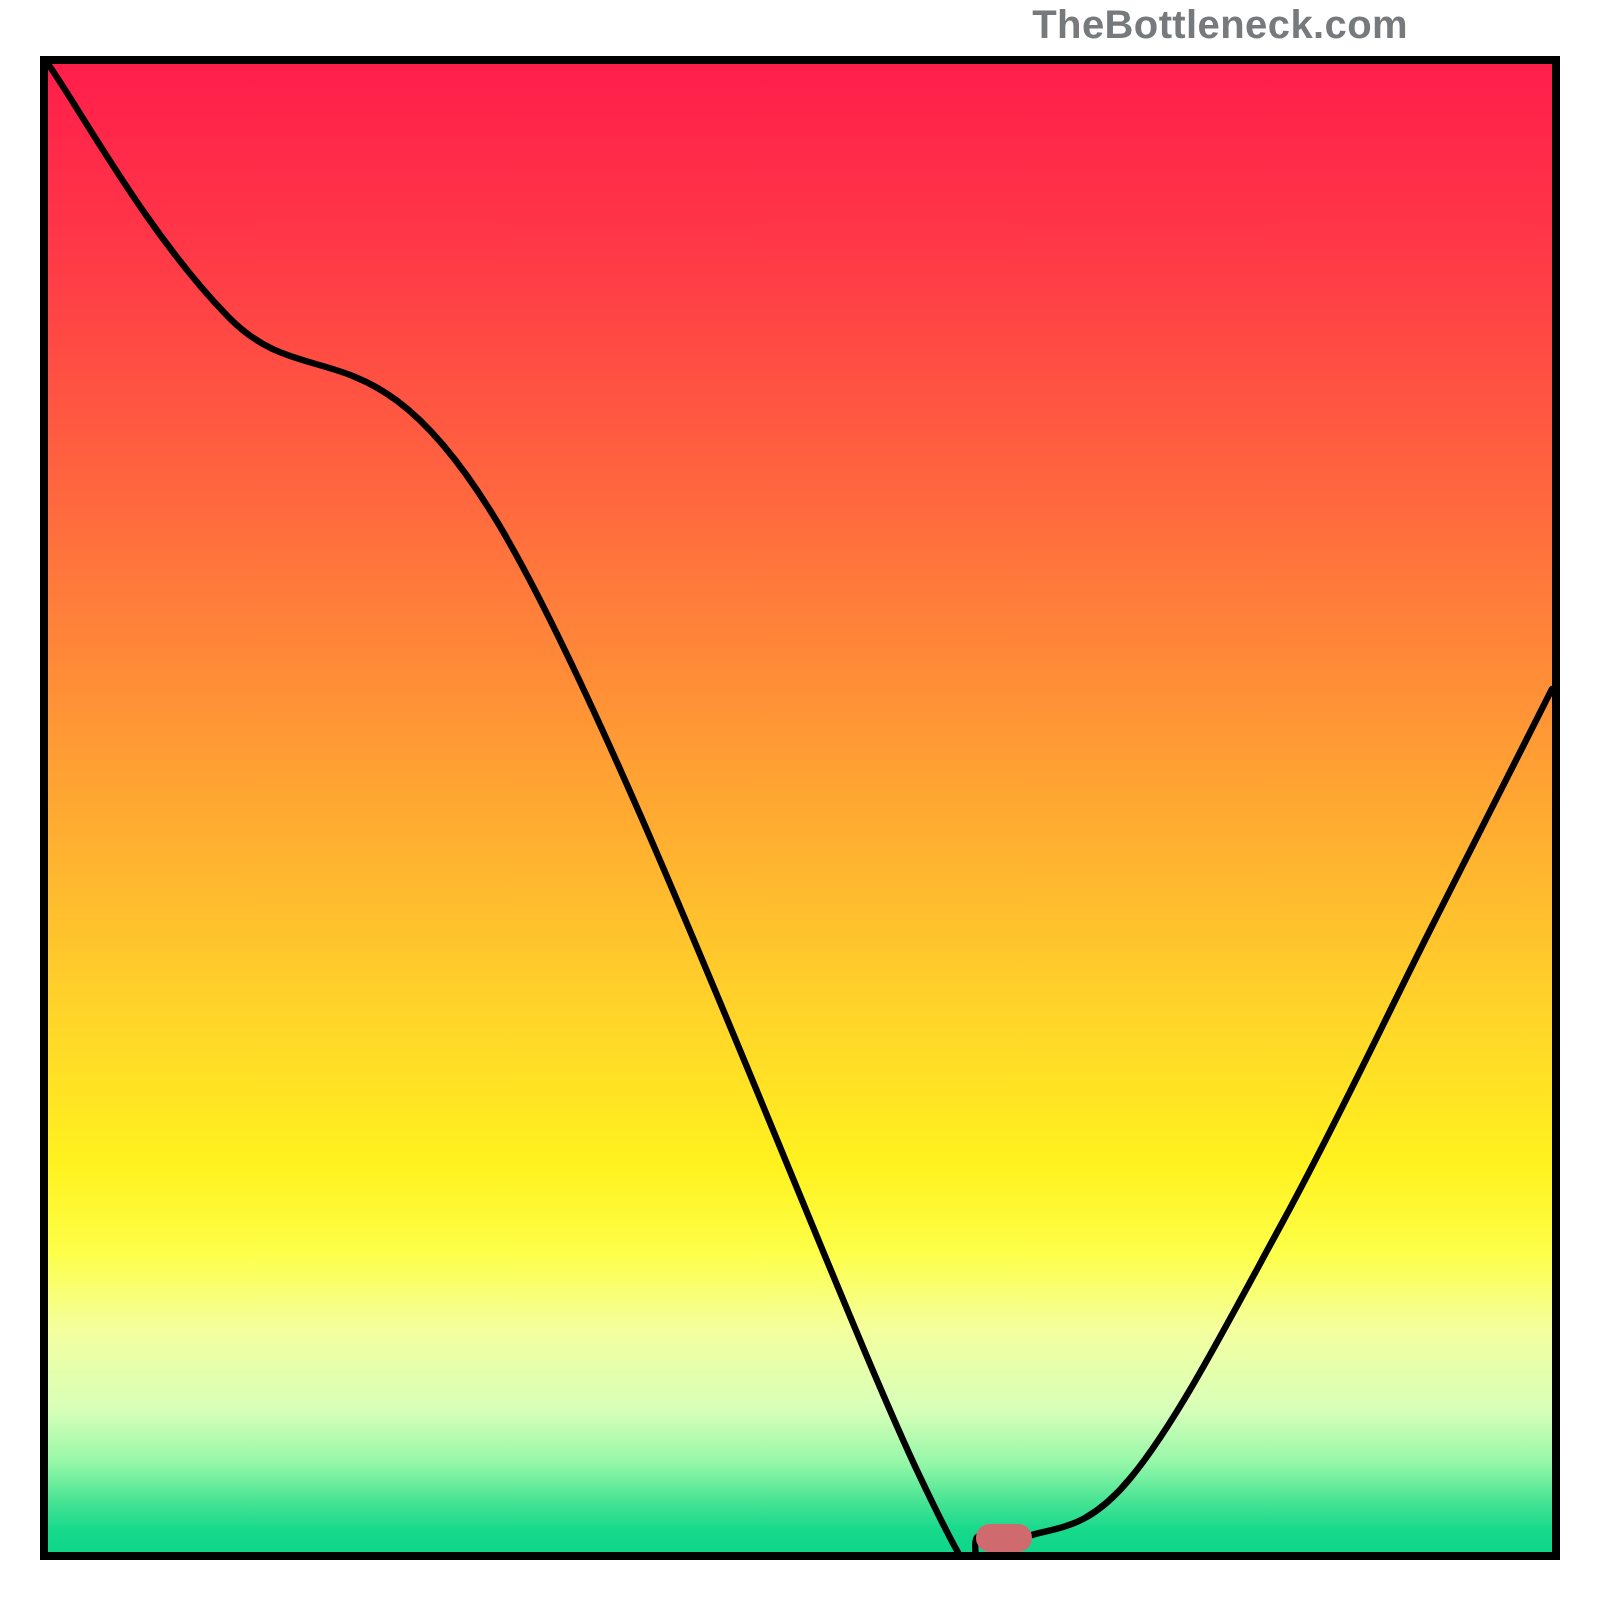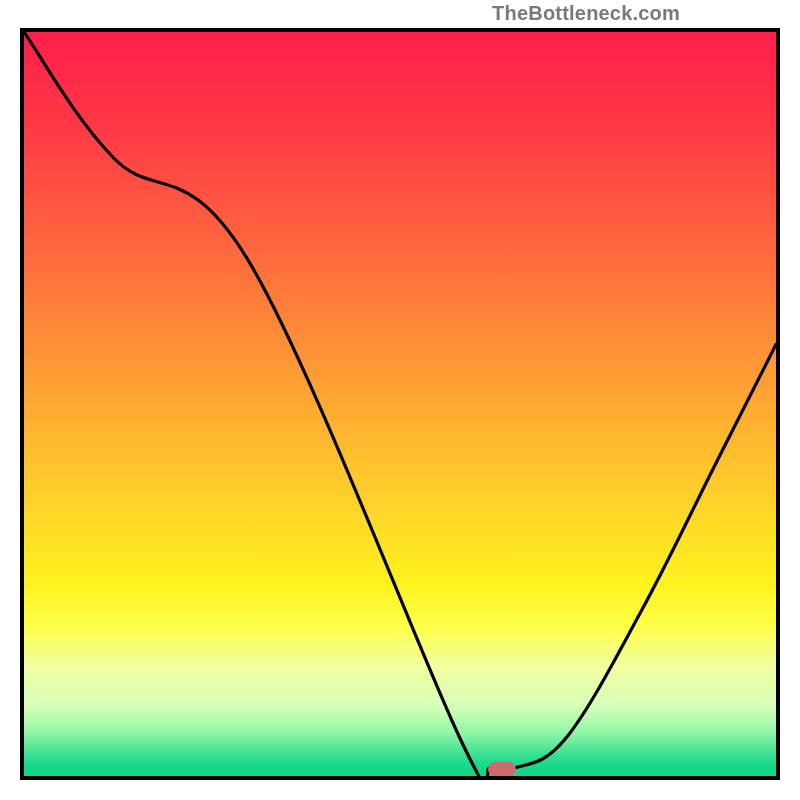--- a/index.html
+++ b/index.html
@@ -8,20 +8,21 @@
     width: 800px;
     height: 800px;
     background: #ffffff;
     font-family: Arial, Helvetica, sans-serif;
     overflow: hidden;
   }
   .wrap {
     position: relative;
     width: 688px;
     height: 800px;
+    padding-left: 24px;
   }
   .attr {
     position: absolute;
     top: 2px;
     right: 8px;
     font-size: 20px;
     color: #777a7d;
     font-weight: 600;
     letter-spacing: 0.2px;
   }

